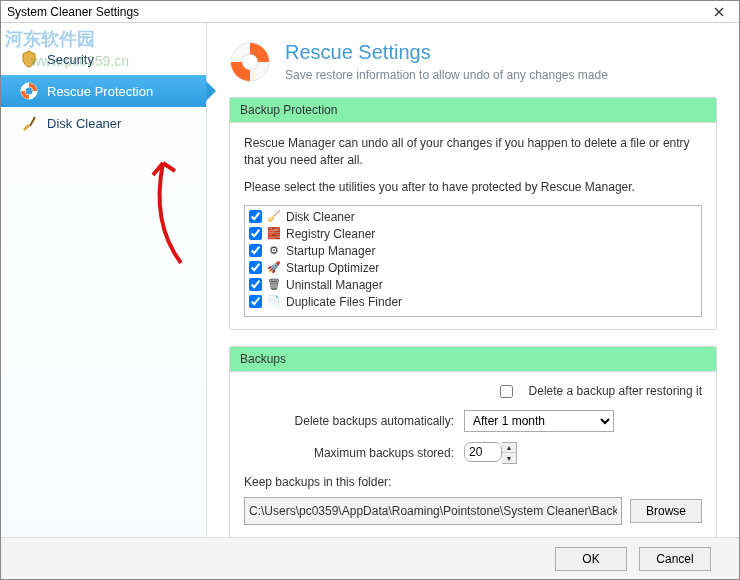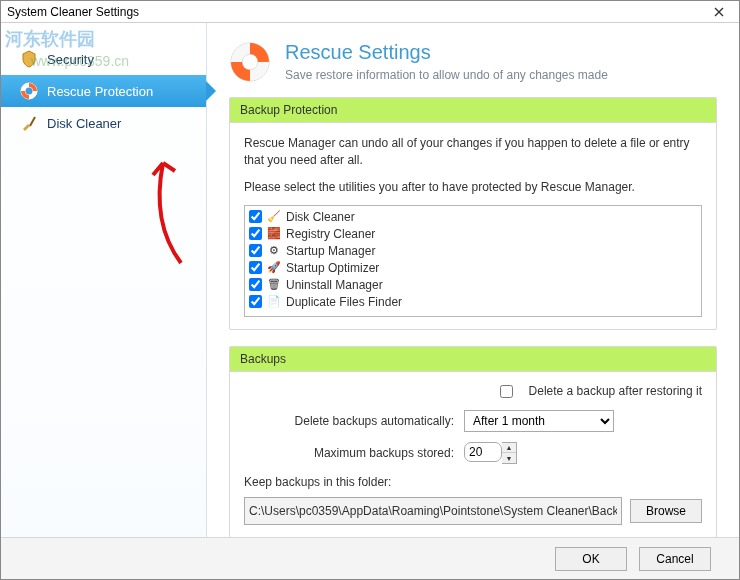--- a/index.html
+++ b/index.html
@@ -76,21 +76,21 @@
     }
     .header { display: flex; align-items: flex-start; gap: 14px; margin-bottom: 14px; }
     .lifebuoy { width: 42px; height: 42px; flex-shrink: 0; }
     .header-text h1 { font-size: 20px; color: #3e9bd4; font-weight: 400; margin-bottom: 4px; }
     .header-text p { font-size: 12px; color: #7a8895; }
     .section {
       border: 1px solid #d8d8d8; border-radius: 2px;
       margin-bottom: 16px;
     }
     .section-head {
-      background: #bef264; border-bottom: 1px solid #d8d8d8;
+      background: #86efac; border-bottom: 1px solid #d8d8d8;
       padding: 5px 10px; font-size: 12px; color: #333;
     }
     .section-body { padding: 12px 14px; font-size: 12px; color: #333; }
     .section-body p { margin-bottom: 10px; line-height: 1.4; }
     .util-list {
       border: 1px solid #b8b8b8; background: #fff;
       height: 112px; overflow-y: scroll;
       padding: 2px;
     }
     .util-row { display: flex; align-items: center; gap: 5px; height: 17px; padding: 0 2px; }

